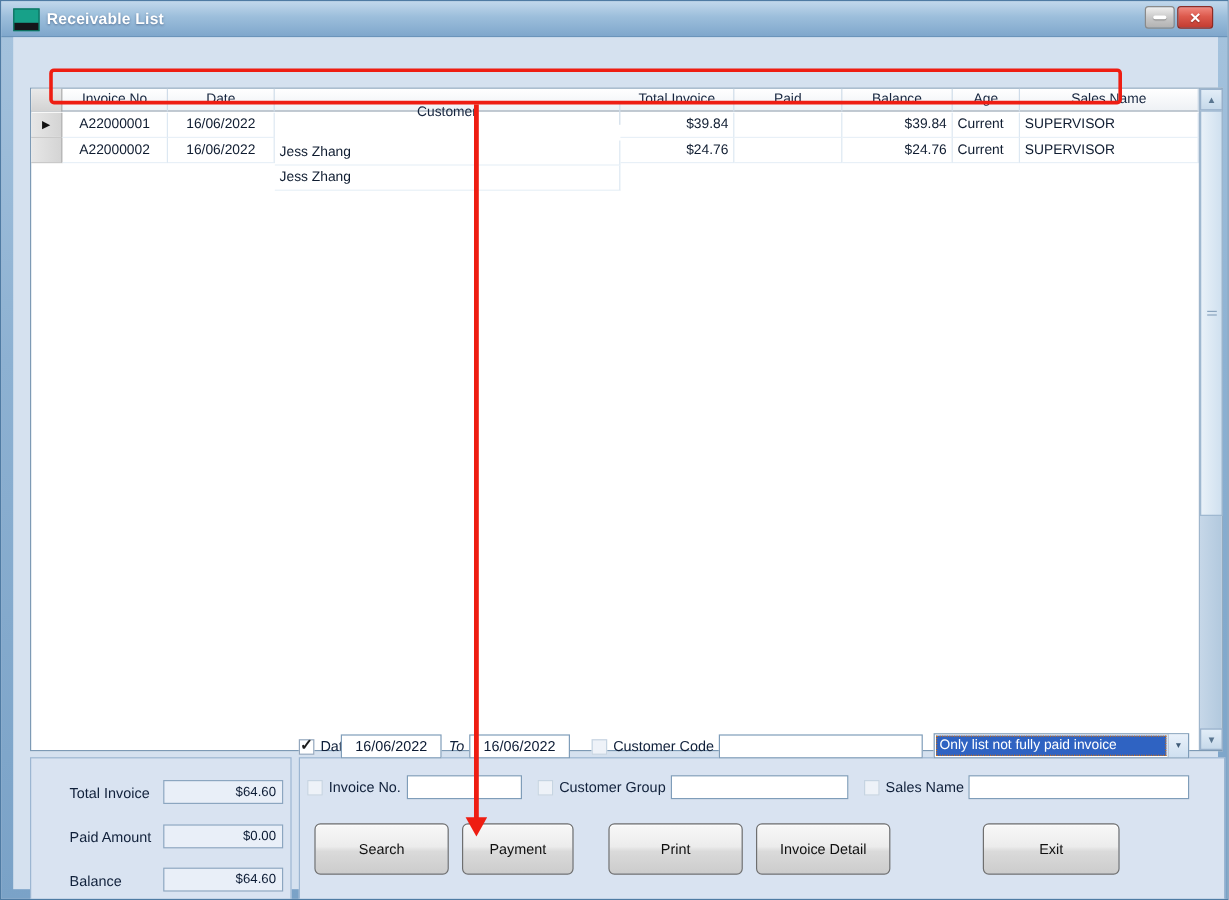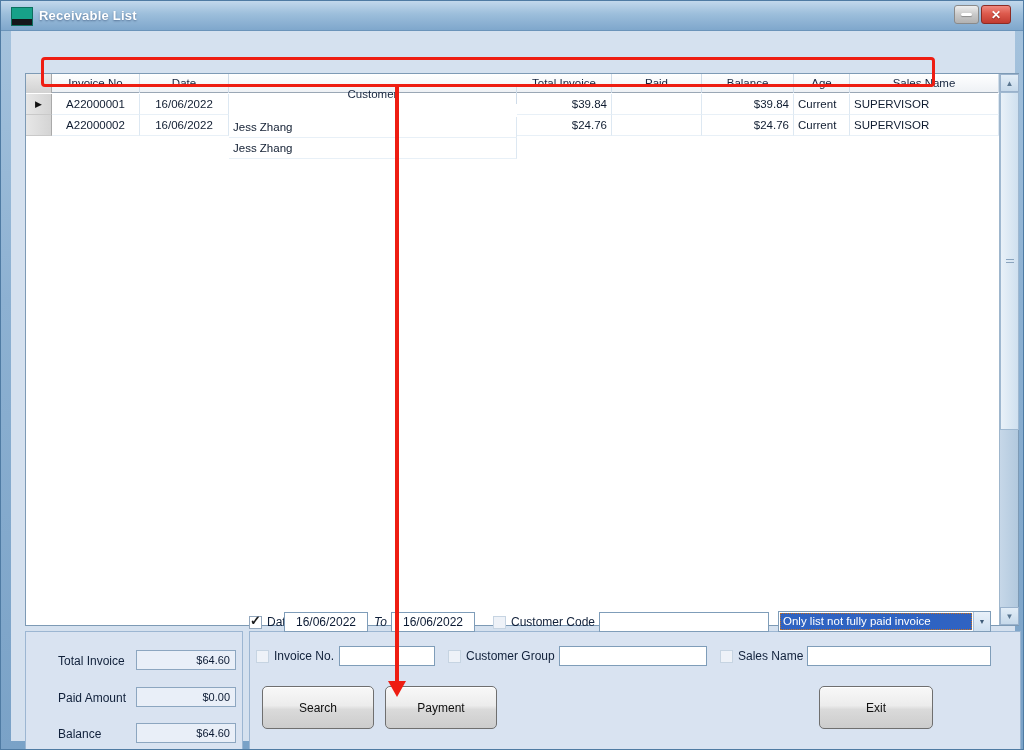--- a/index.html
+++ b/index.html
@@ -194,20 +194,22 @@
   <div class="flabel" style="left:273px; top:645px;">Invoice No.</div>
   <input class="tbox" style="left: 338px; top: 645px; width: 96px;">
   <div class="cb" style="left:447px; top:649px;"></div>
   <div class="flabel" style="left:465px; top:645px;">Customer Group</div>
   <input class="tbox" style="left: 558px; top: 645px; width: 148px;">
   <div class="cb" style="left:719px; top:649px;"></div>
   <div class="flabel" style="left:737px; top:645px;">Sales Name</div>
   <input class="tbox" style="left: 806px; top: 645px; width: 184px;">
 
   <div class="pushbtn" style="left:261px; width:112px;">Search</div>
-  <div class="pushbtn" style="left:384px; width:112px;">Payment</div>
+  <div class="pushbtn" style="left:384px; width:93px;">Payment</div>
+  <div class="pushbtn" style="left:506px; width:112px;">Print</div>
+  <div class="pushbtn" style="left:629px; width:112px;">Invoice Detail</div>
   <div class="pushbtn" style="left:818px; width:114px;">Exit</div>
 
   <div class="anno anno-rect"></div>
   <div class="anno anno-line"></div>
   <div class="anno anno-head"></div>
 
 </div>
 
 </body></html>

